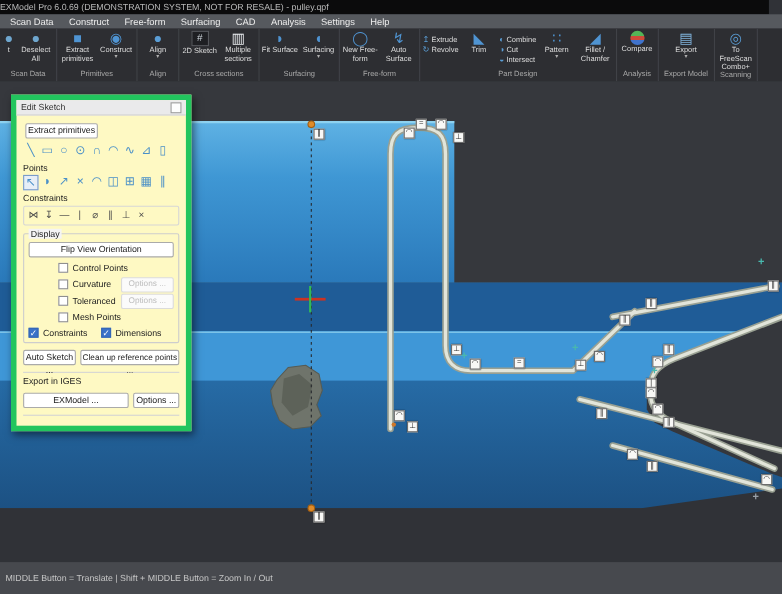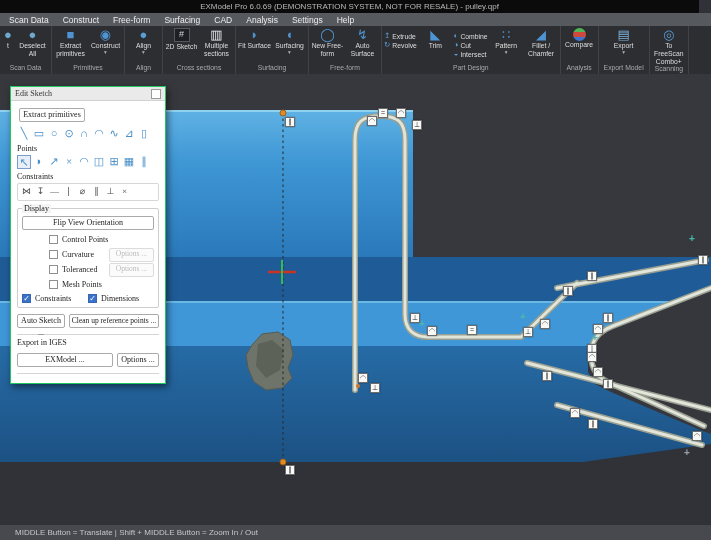--- a/index.html
+++ b/index.html
@@ -1,21 +1,21 @@
 <!DOCTYPE html>
 <html><head>
 <meta charset="utf-8">
 <style>
   html,body{margin:0;padding:0;}
   body{width:711px;height:540px;position:relative;overflow:hidden;
        font-family:"Liberation Sans",sans-serif;background:#303237;}
 
   
   .titlebar{position:absolute;top:0;left:0;right:12px;height:13px;background:#0b0b0c;
-            color:#b9b9b9;font-size:8px;display:flex;align-items:center;justify-content:center;}
+            color:#b9b9b9;font-size:8px;display:flex;align-items:center;}
   .menubar{position:absolute;top:13px;left:0;right:0;height:13px;background:#56595e;
            display:flex;align-items:center;gap:14px;padding:0 9px;}
   .menu-item{font-size:8.5px;color:#ededed;white-space:nowrap;}
 
   
   .ribbon{position:absolute;top:26px;left:0;right:0;height:48px;background:#2d2e32;
           display:flex;overflow:hidden;}
   .rgroup{display:flex;flex-direction:column;border-right:1px solid #404247;padding:0 2px;flex:0 0 auto;}
   .ritems{flex:1;display:flex;align-items:flex-start;justify-content:center;gap:2px;padding-top:2px;}
   .ritem{width:33px;display:flex;flex-direction:column;align-items:center;cursor:default;}
@@ -36,22 +36,22 @@
   .viewport{position:absolute;top:74px;left:0;width:711px;height:451px;background:#36383d;}
   .viewport svg{position:absolute;top:0;left:0;}
   .cbox{position:absolute;width:10px;height:10px;box-sizing:border-box;background:#f8f8f6;
         border:1px solid #6c6c6c;color:#2a2a2a;font-size:7px;line-height:8px;text-align:center;
         transform:translate(-50%,-50%);box-shadow:0 0 1px rgba(0,0,0,.6);}
   .cross{position:absolute;font-size:10px;font-weight:bold;color:#49b8ae;
          transform:translate(-50%,-55%);}
   .cross.gray{color:#98a0a8;}
 
   
-  .panel{position:absolute;left:10px;top:86px;width:154px;background:#ffffff;
-         border:1px solid #22c55e;box-shadow:2px 3px 7px rgba(0,0,0,.5);z-index:5;font-family:Liberation Serif, serif;}
+  .panel{position:absolute;left:10px;top:86px;width:154px;background:#fef9c3;
+         border:5px solid #22c55e;box-shadow:2px 3px 7px rgba(0,0,0,.5);z-index:5;}
   .ptitle{height:13px;background:#eaeaeb;border-bottom:1px solid #d2d2d2;display:flex;
           align-items:center;justify-content:space-between;padding:0 4px;font-size:8px;color:#333;}
   .pclose{width:8px;height:8px;border:1px solid #9a9a9a;background:#fdfdfd;}
   .pbody{padding:4px 6px 6px;}
   .pbtn{display:block;background:#fff;border:1px solid #aaa;border-radius:2px;font-size:8px;
         color:#222;font-family:inherit;height:14px;padding:0;line-height:12px;}
   .extract{width:66px;margin:3px 0 5px 2px;}
   .toolrow{display:flex;gap:1px;margin:2px 0 3px;}
   .tool{width:14px;height:14px;font-size:11px;line-height:13px;text-align:center;color:#4a90c8;box-sizing:border-box;}
   .tool.selected{border:1px solid #7a9cc8;background:#e7eef7;}
@@ -75,22 +75,22 @@
   .auto{flex:0 0 48px;}.cleanup{flex:1;font-size:7.5px;}
   .exportb{flex:1;}.exopt{flex:0 0 42px;}
   .panel hr{border:0;border-top:1px solid #d4d4d4;margin:6px 0 3px;}
   .footrow{display:flex;align-items:center;gap:4px;margin-top:3px;}
   .help{width:10px;height:10px;border:1px solid #9a9a9a;border-radius:50%;font-size:7px;
         line-height:10px;text-align:center;color:#777;flex:0 0 auto;}
   .ok{flex:0 0 46px;margin-left:auto;}
   .cancel{flex:0 0 36px;}
 
   
-  .statusbar{position:absolute;bottom:0;left:0;right:0;height:15px;background:#47494e;
-             color:#c6c6c6;font-size:8px;display:flex;align-items:center;padding:0 15px;}
+  .statusbar{position:absolute;bottom:0;left:0;right:0;height:29px;background:#47494e;
+             color:#c6c6c6;font-size:8px;display:flex;align-items:center;padding:0 5px;}
 </style>
 </head>
 <body>
 
 <div class="titlebar">
   <span>EXModel Pro 6.0.69 (DEMONSTRATION SYSTEM, NOT FOR RESALE) - pulley.qpf</span>
 </div>
 
 <div class="menubar">
     <span class="menu-item">Scan Data</span>

